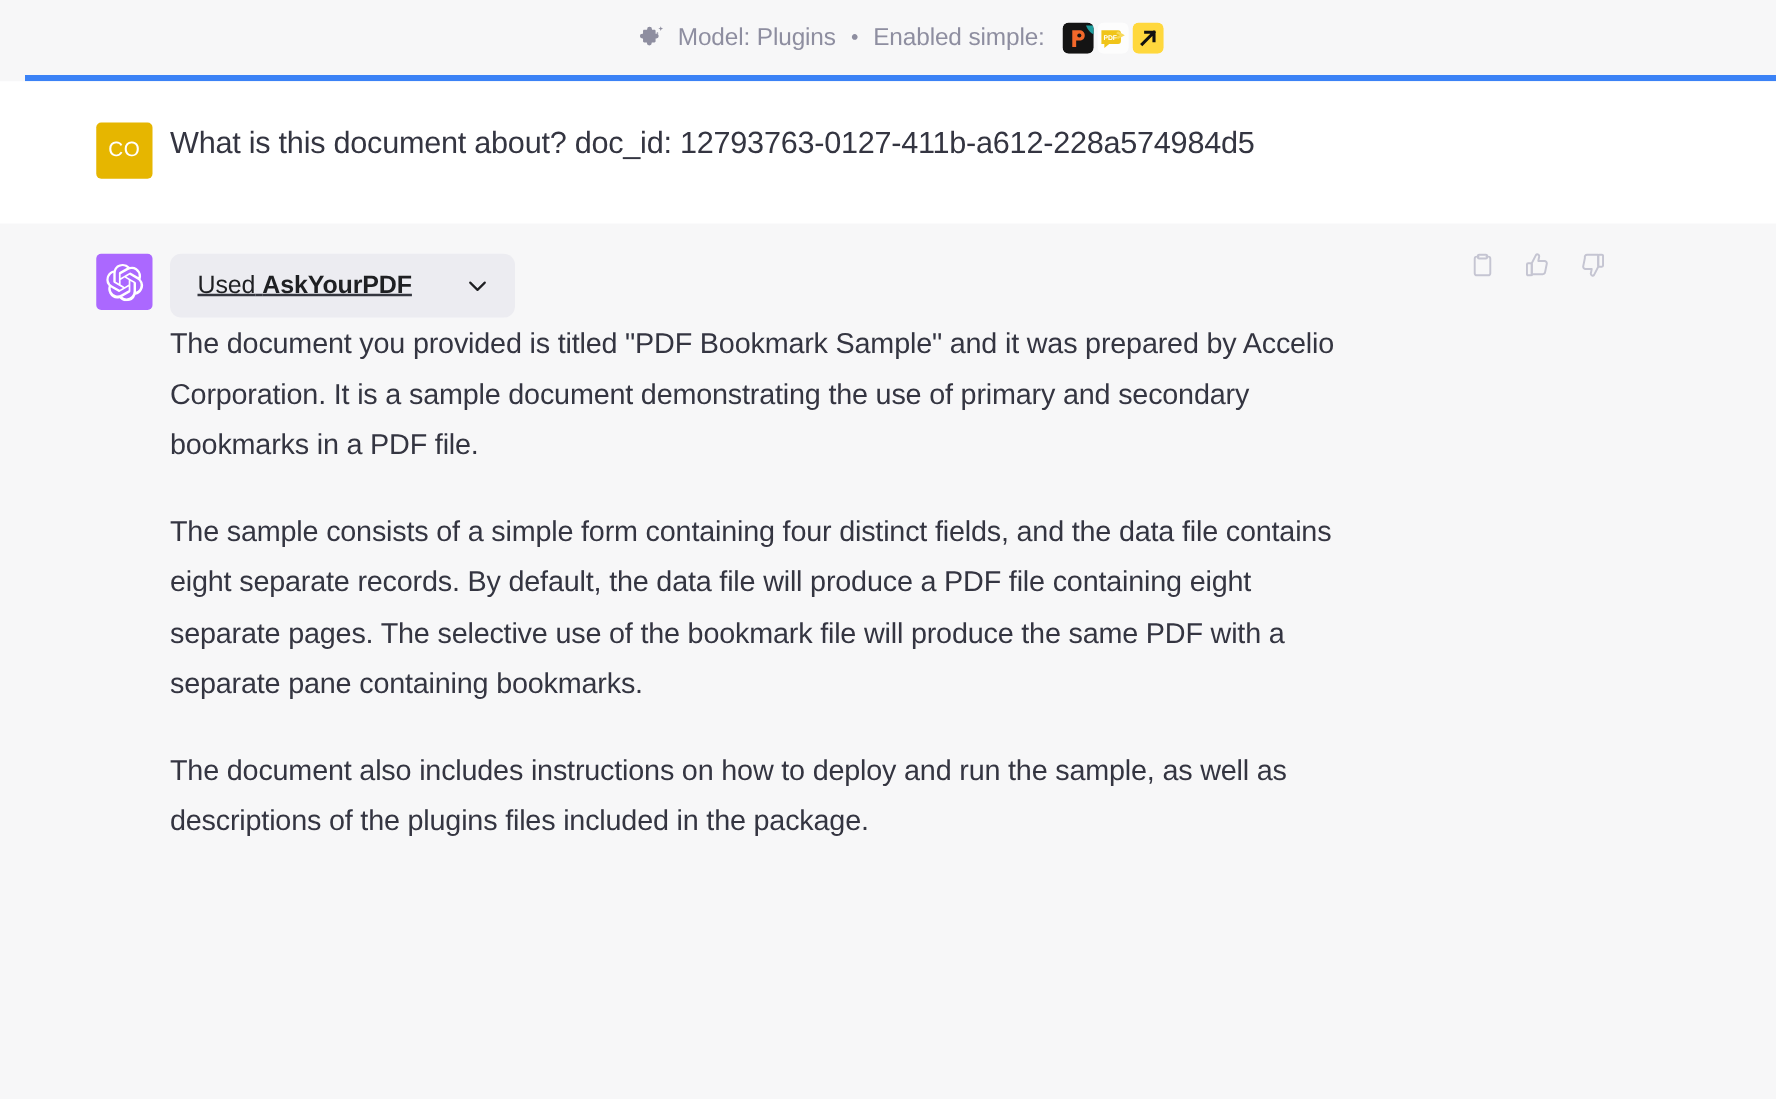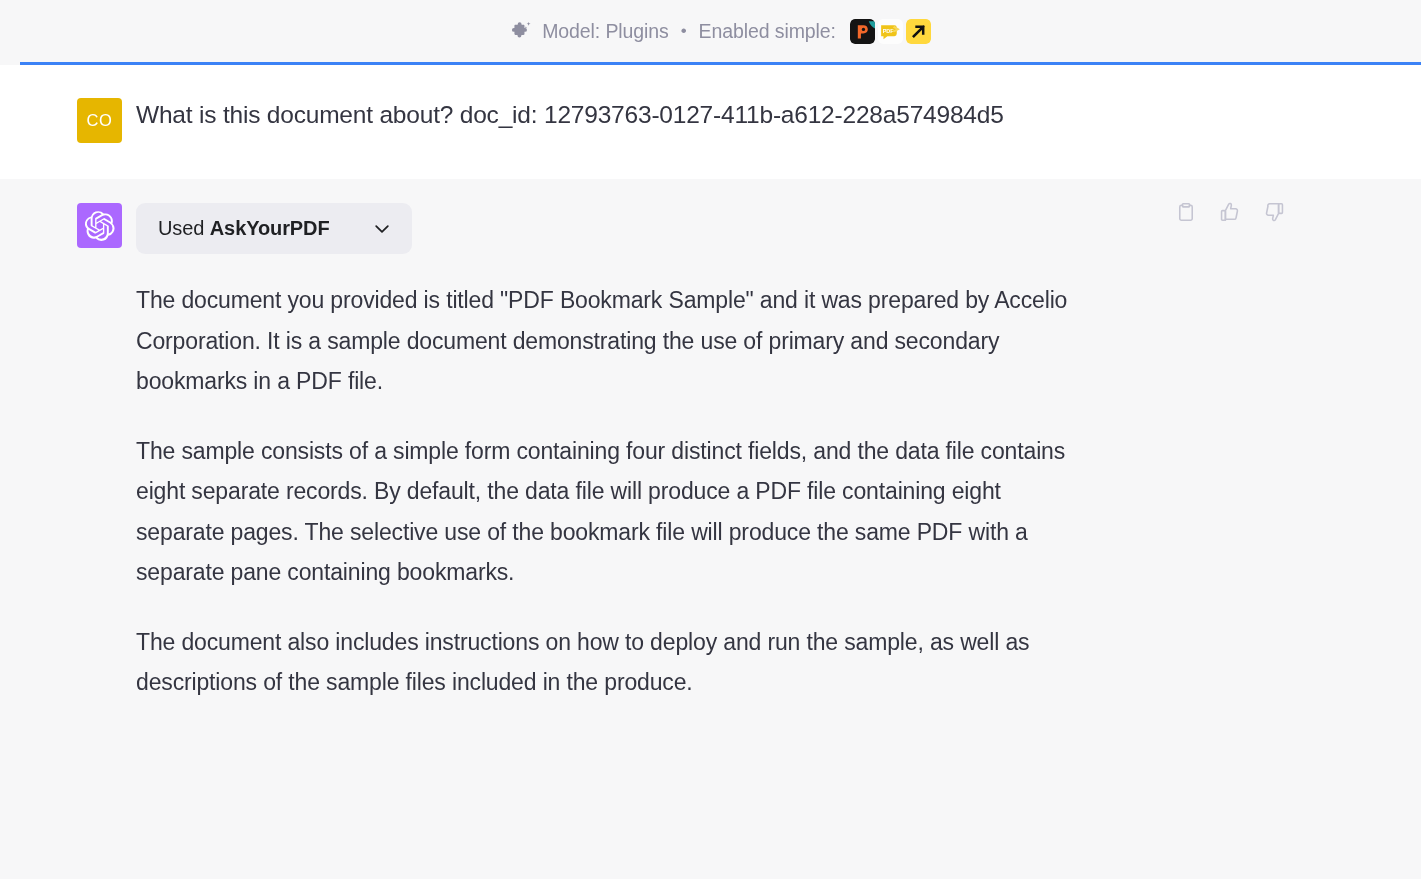--- a/index.html
+++ b/index.html
@@ -14,21 +14,21 @@
     font-family: "Liberation Sans", sans-serif;
     background: #f7f7f8;
     color: #353740;
     -webkit-font-smoothing: antialiased;
   }
 
   
   .plugin-header {
     height: 65px;
     background: #f7f7f8;
-    border-bottom: 3px solid #3b82f6;
+    border-bottom: 5px solid #3b82f6;
     display: flex;
     align-items: center;
     justify-content: center;
     gap: 0;
     margin-left: 20px;
   }
 
   .plugin-header-inner {
     display: flex;
     align-items: center;
@@ -141,39 +141,40 @@
     display: inline-flex;
     align-items: center;
     justify-content: center;
     gap: 42px;
     background: #ececf1;
     border-radius: 9px;
     padding: 14px 20px 14px 22px;
     min-width: 272px;
     cursor: pointer;
     user-select: none;
+    text-decoration: underline;
   }
 
   .used-pill-label {
     font-size: 20px;
     color: #1f2023;
     letter-spacing: -0.1px;
     white-space: nowrap;
   }
   .used-pill-label b { font-weight: 700; }
 
   .chev {
     width: 20px;
     height: 20px;
     flex: none;
     display: block;
   }
 
   
-  .assistant-body { margin-top: 26px; }
+  .assistant-body { }
 
   .assistant-body p {
     font-size: 23px;
     line-height: 40.5px;
     color: #343541;
     letter-spacing: -0.15px;
     max-width: 952px;
     margin-bottom: 29px;
   }
   .assistant-body p:last-child { margin-bottom: 0; }
@@ -315,18 +316,18 @@
             <svg class="chev" viewBox="0 0 24 24" aria-hidden="true">
               <path d="M5 8.5L12 15.5L19 8.5" fill="none" stroke="#1f2023" stroke-width="2.1" stroke-linecap="round" stroke-linejoin="round"></path>
             </svg>
           </span>
         </div>
       </div>
 
       <div class="assistant-body">
         <p>The document you provided is titled "PDF Bookmark Sample" and it was prepared by Accelio Corporation. It is a sample document demonstrating the use of primary and secondary bookmarks in a PDF file.</p>
         <p>The sample consists of a simple form containing four distinct fields, and the data file contains eight separate records. By default, the data file will produce a PDF file containing eight separate pages. The selective use of the bookmark file will produce the same PDF with a separate pane containing bookmarks.</p>
-        <p>The document also includes instructions on how to deploy and run the sample, as well as descriptions of the sample files included in the produce.</p>
+        <p>The document also includes instructions on how to deploy and run the sample, as well as descriptions of the plugins files included in the package.</p>
       </div>
 
     </div>
   </div>
 </div>
 
 </body></html>

